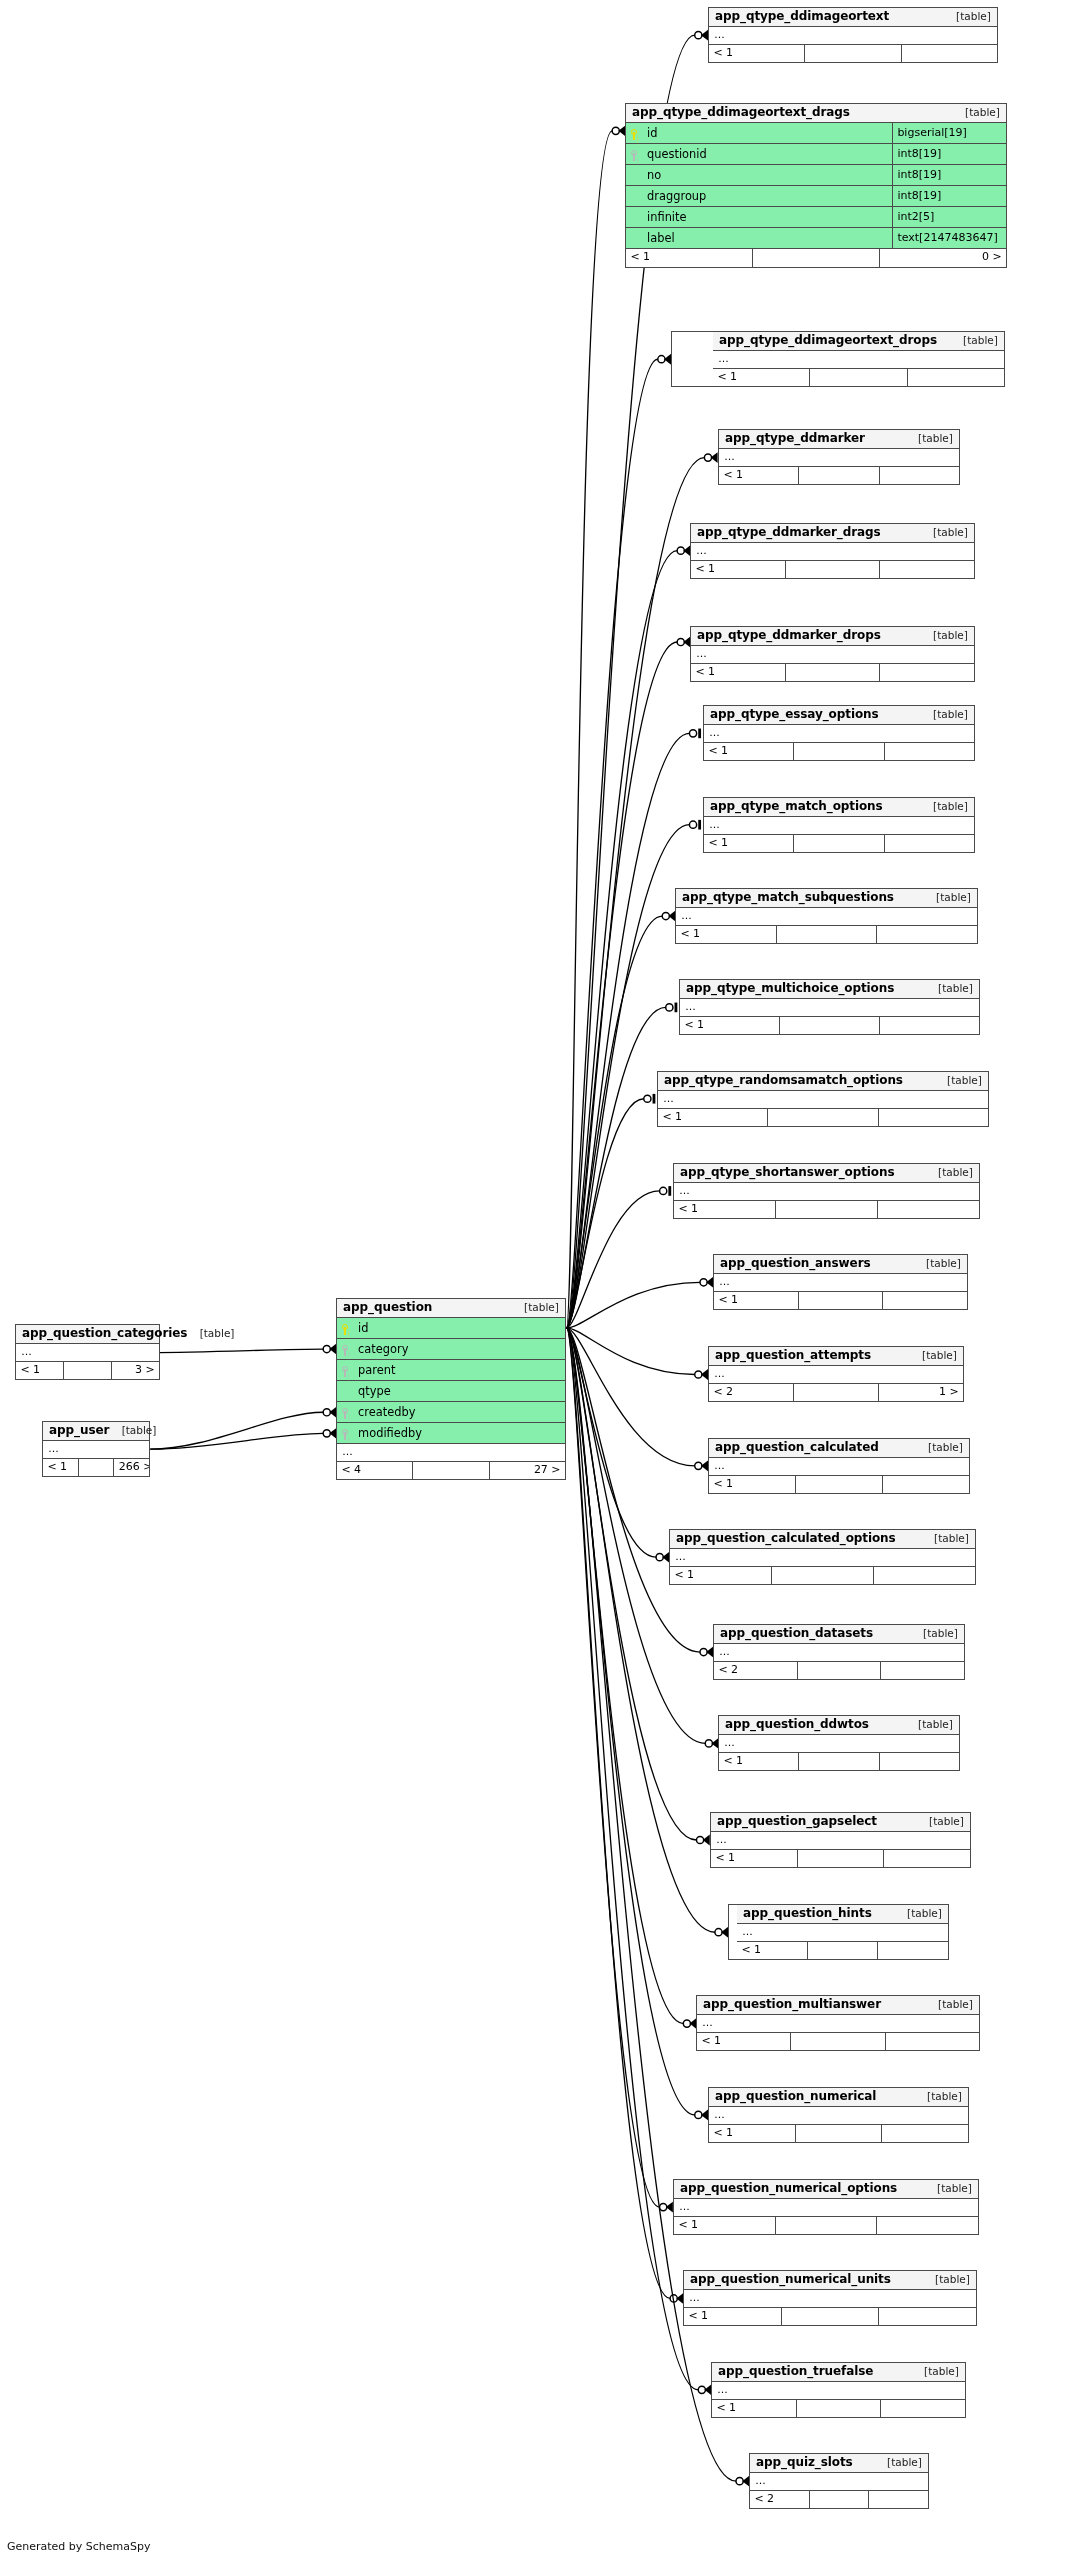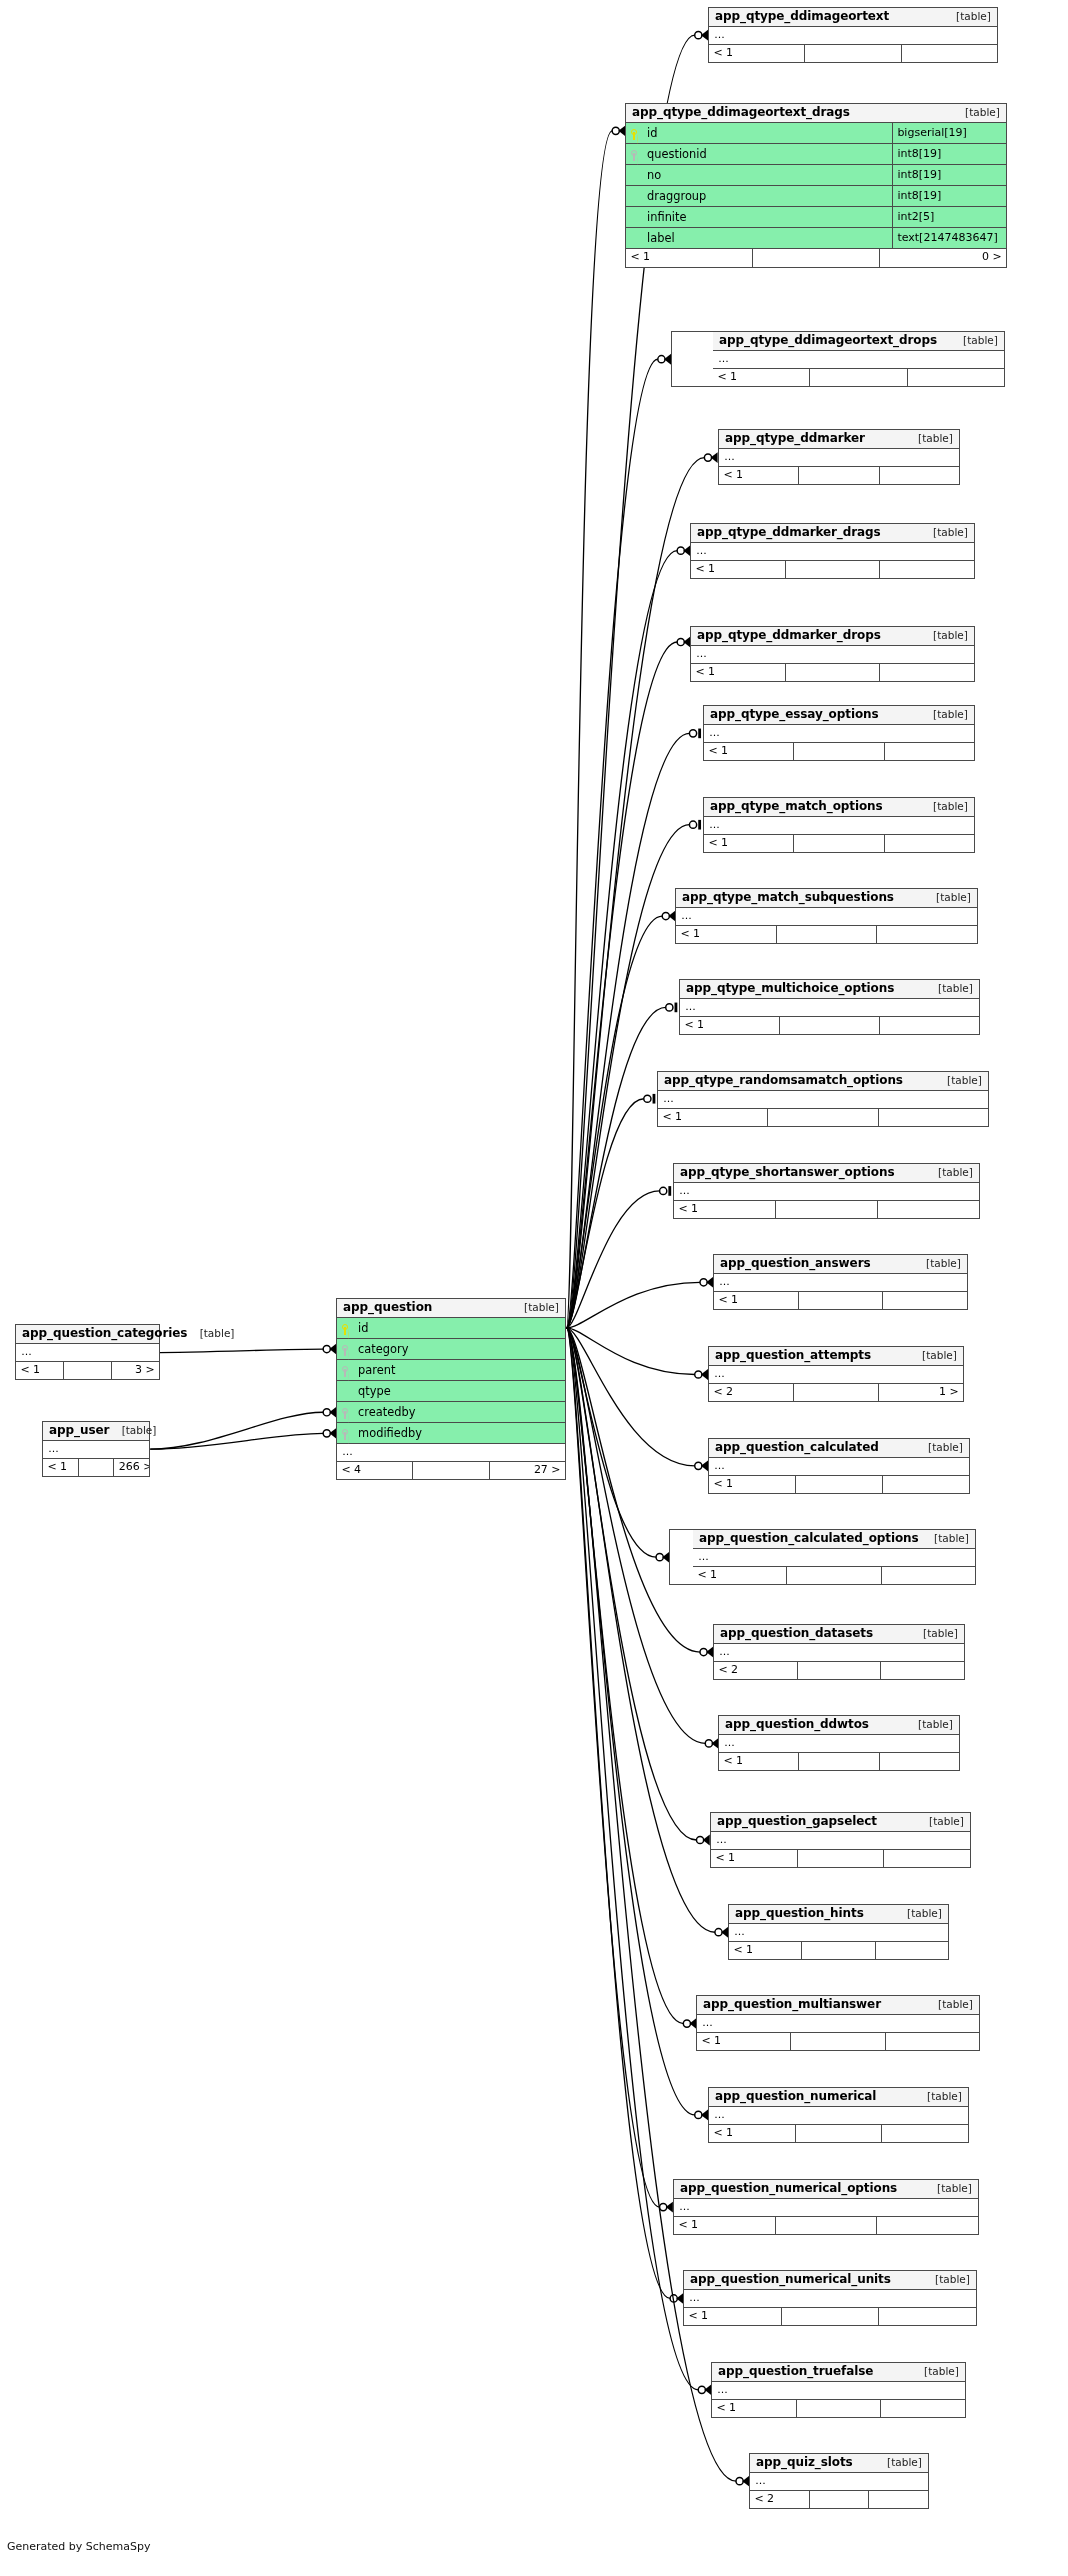--- a/index.html
+++ b/index.html
@@ -418,21 +418,21 @@
           <span class="tname">app_question_calculated</span>
           <span class="ttype">[table]</span>
         </div>
         <div class="ellipsis">...</div>
         <div class="foot">
           <span class="cell">&lt; 1</span>
           <span class="cell"></span>
           <span class="cell r"></span>
         </div>
       </div>
-      <div class="tbl" style="left: 669px; top: 1529px; width: 307px; padding-left: 23px;">
+      <div class="tbl" style="left: 669px; top: 1529px; width: 307px;">
         <div class="hdr">
           <span class="tname">app_question_calculated_options</span>
           <span class="ttype">[table]</span>
         </div>
         <div class="ellipsis">...</div>
         <div class="foot">
           <span class="cell">&lt; 1</span>
           <span class="cell"></span>
           <span class="cell r"></span>
         </div>
@@ -466,21 +466,21 @@
           <span class="tname">app_question_gapselect</span>
           <span class="ttype">[table]</span>
         </div>
         <div class="ellipsis">...</div>
         <div class="foot">
           <span class="cell">&lt; 1</span>
           <span class="cell"></span>
           <span class="cell r"></span>
         </div>
       </div>
-      <div class="tbl" style="left: 728px; top: 1904px; width: 221px;">
+      <div class="tbl" style="left: 728px; top: 1904px; width: 221px; padding-left: 8px;">
         <div class="hdr">
           <span class="tname">app_question_hints</span>
           <span class="ttype">[table]</span>
         </div>
         <div class="ellipsis">...</div>
         <div class="foot">
           <span class="cell">&lt; 1</span>
           <span class="cell"></span>
           <span class="cell r"></span>
         </div>

